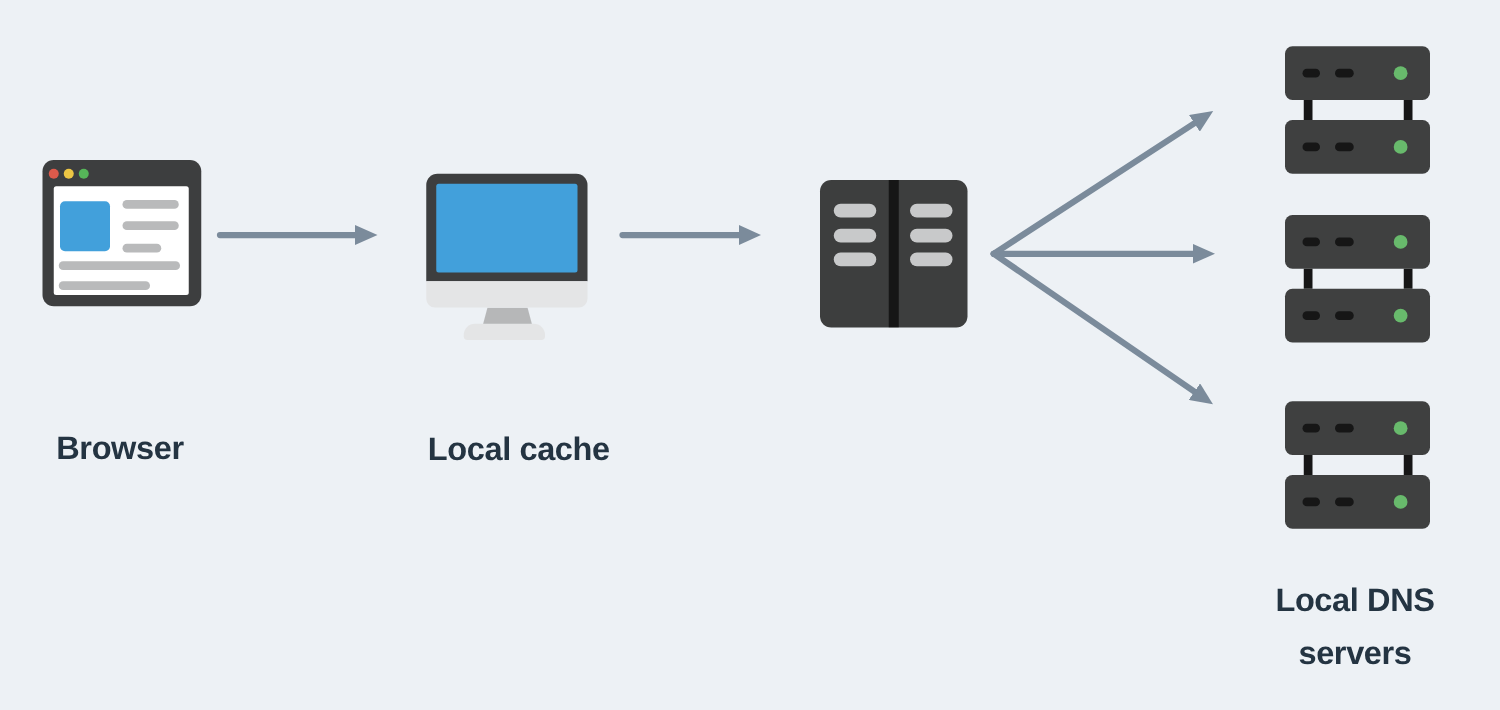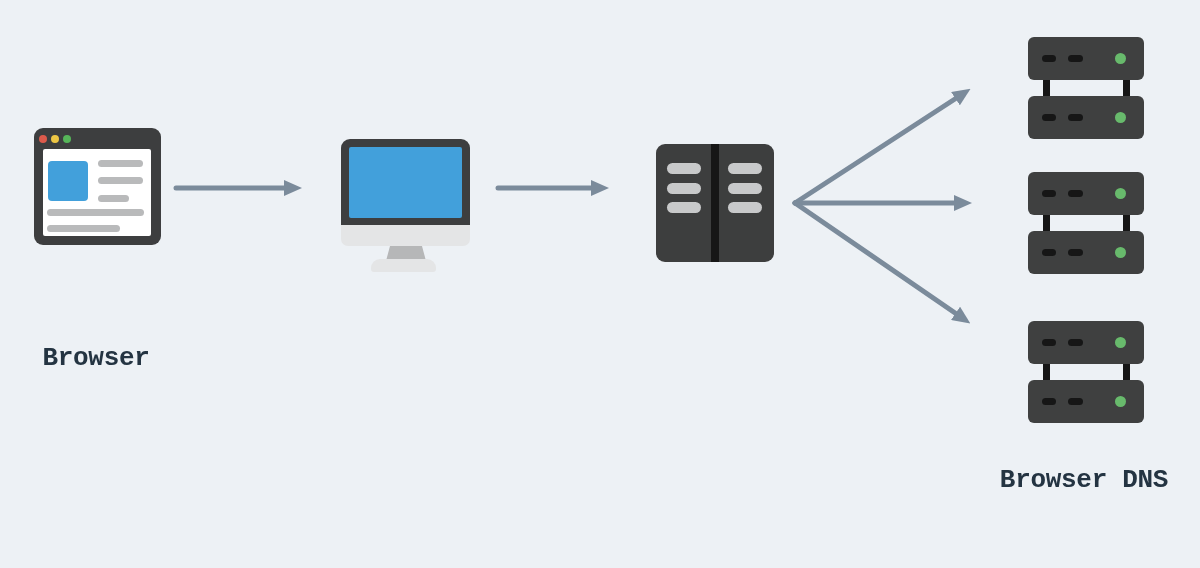--- a/index.html
+++ b/index.html
@@ -2,21 +2,21 @@
 <html><head>
 <meta charset="utf-8">
 <style>
   html, body { margin: 0; padding: 0; }
   body {
     width: 1200px; height: 568px;
     background: #edf1f5;
     font-family: "Liberation Sans", sans-serif;
     overflow: hidden;
   }
-  .canvas { position: relative; width: 1200px; height: 400px; font-family: Liberation Mono, monospace; }
+  .canvas { position: relative; width: 1200px; height: 400px; }
   .abs { position: absolute; }
 
   
   .node-label {
     position: absolute;
     transform: translateX(-50%);
     color: #243442;
     font-size: 26px;
     font-weight: bold;
     letter-spacing: -0.3px;
@@ -134,20 +134,21 @@
   </div>
   <div class="node-label" style="left:96px; top:343px;">Browser</div>
 
   <div class="abs monitor-icon">
     <div class="mon-bezel"></div>
     <div class="mon-screen"></div>
     <div class="mon-chin"></div>
     <div class="mon-neck"></div>
     <div class="mon-base"></div>
   </div>
+  <div class="node-label" style="left:415px; top:344px;">Local cache</div>
 
   <div class="abs tower-icon">
     <div class="tower-stripe"></div>
     <div class="t-bar t-l t-y1"></div>
     <div class="t-bar t-l t-y2"></div>
     <div class="t-bar t-l t-y3"></div>
     <div class="t-bar t-r t-y1"></div>
     <div class="t-bar t-r t-y2"></div>
     <div class="t-bar t-r t-y3"></div>
   </div>
@@ -191,16 +192,17 @@
     <span class="rack-post post-l"></span>
     <span class="rack-post post-r"></span>
     <div class="rack-unit rack-u2">
       <span class="rack-dash dash-1"></span>
       <span class="rack-dash dash-2"></span>
       <span class="rack-led"></span>
     </div>
   </div>
 
   <div class="node-label two-line" style="left:1084px; top:459px;">
-    <span>Browser DNS</span>
+    <span>Local DNS</span>
+    <span>servers</span>
   </div>
 
 </div>
 
 </body></html>

